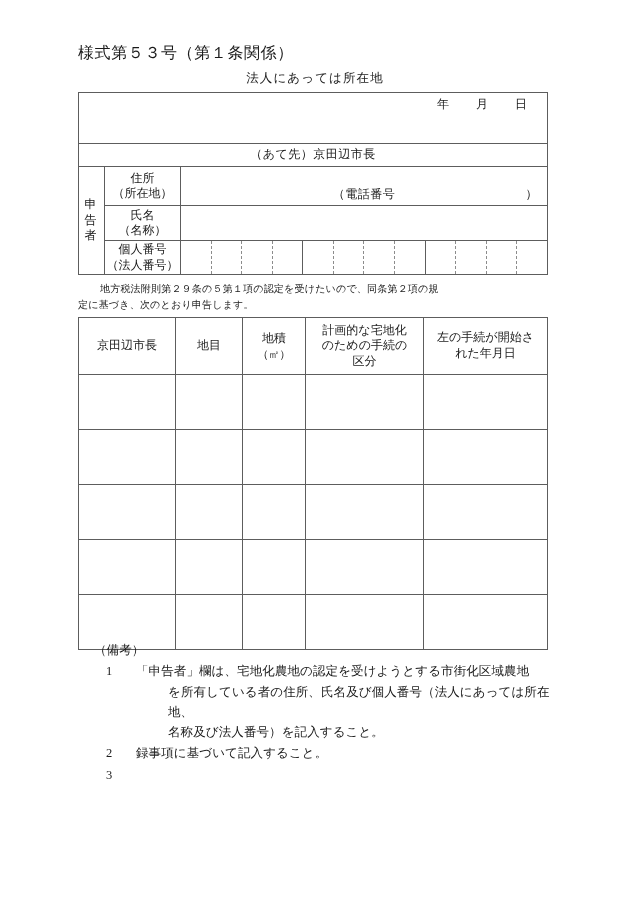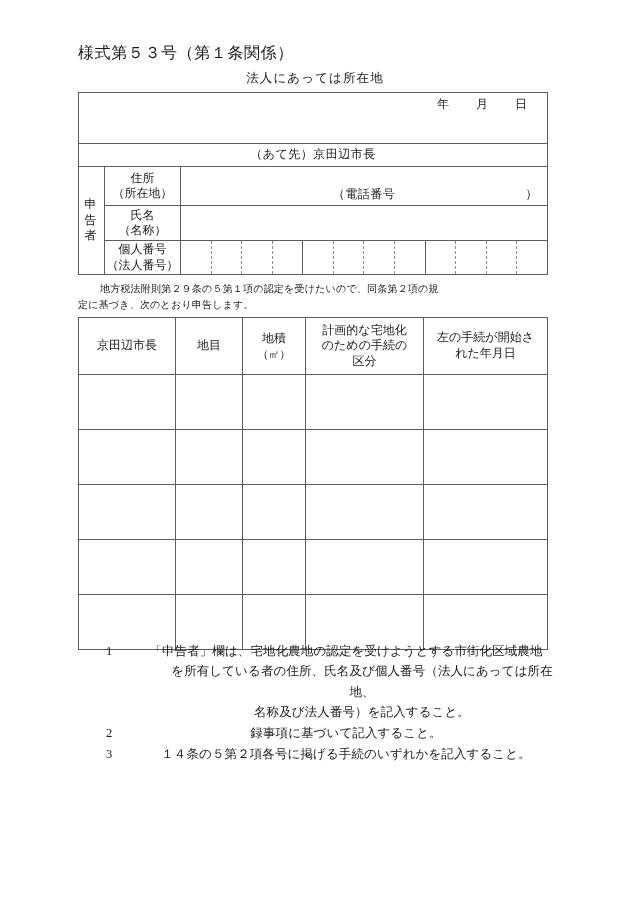--- a/index.html
+++ b/index.html
@@ -186,21 +186,20 @@
     display: flex;
     padding-left: 28px;
     margin-top: 1px;
   }
   .note-num {
     width: 30px;
     flex: 0 0 30px;
   }
   .note-body {
     flex: 1 1 auto;
-    text-align: center;
   }
   .note-body p { margin: 0; }
   .note-body p + p { text-indent: 0; margin-left: 32px; }
 </style>
 </head>
 <body>
 
 <div class="page">
 
   <div class="form-no">様式第５３号（第１条関係）</div>
@@ -341,37 +340,37 @@
           <td class="data-cell"></td>
           <td class="data-cell"></td>
           <td class="data-cell"></td>
           <td class="data-cell"></td>
           <td class="data-cell"></td>
         </tr>
       </tbody>
   </table>
 
   <div class="notes">
+    <div class="notes-head">（備考）</div>
     <div id="notes-list">
         <div class="note-item">
           <div class="note-num">1</div>
           <div class="note-body">
             <p>「申告者」欄は、宅地化農地の認定を受けようとする市街化区域農地</p>
             <p>を所有している者の住所、氏名及び個人番号（法人にあっては所在地、</p>
             <p>名称及び法人番号）を記入すること。</p>
           </div>
         </div>
         <div class="note-item">
           <div class="note-num">2</div>
           <div class="note-body">
             <p>録事項に基づいて記入すること。</p>
           </div>
         </div>
         <div class="note-item">
           <div class="note-num">3</div>
           <div class="note-body">
-            <p>１４条の５第２項各号に掲げる手続のいずれかを記入すること。</p>
           </div>
         </div>
       </div>
   </div>
 
 </div>
 
 </body></html>

